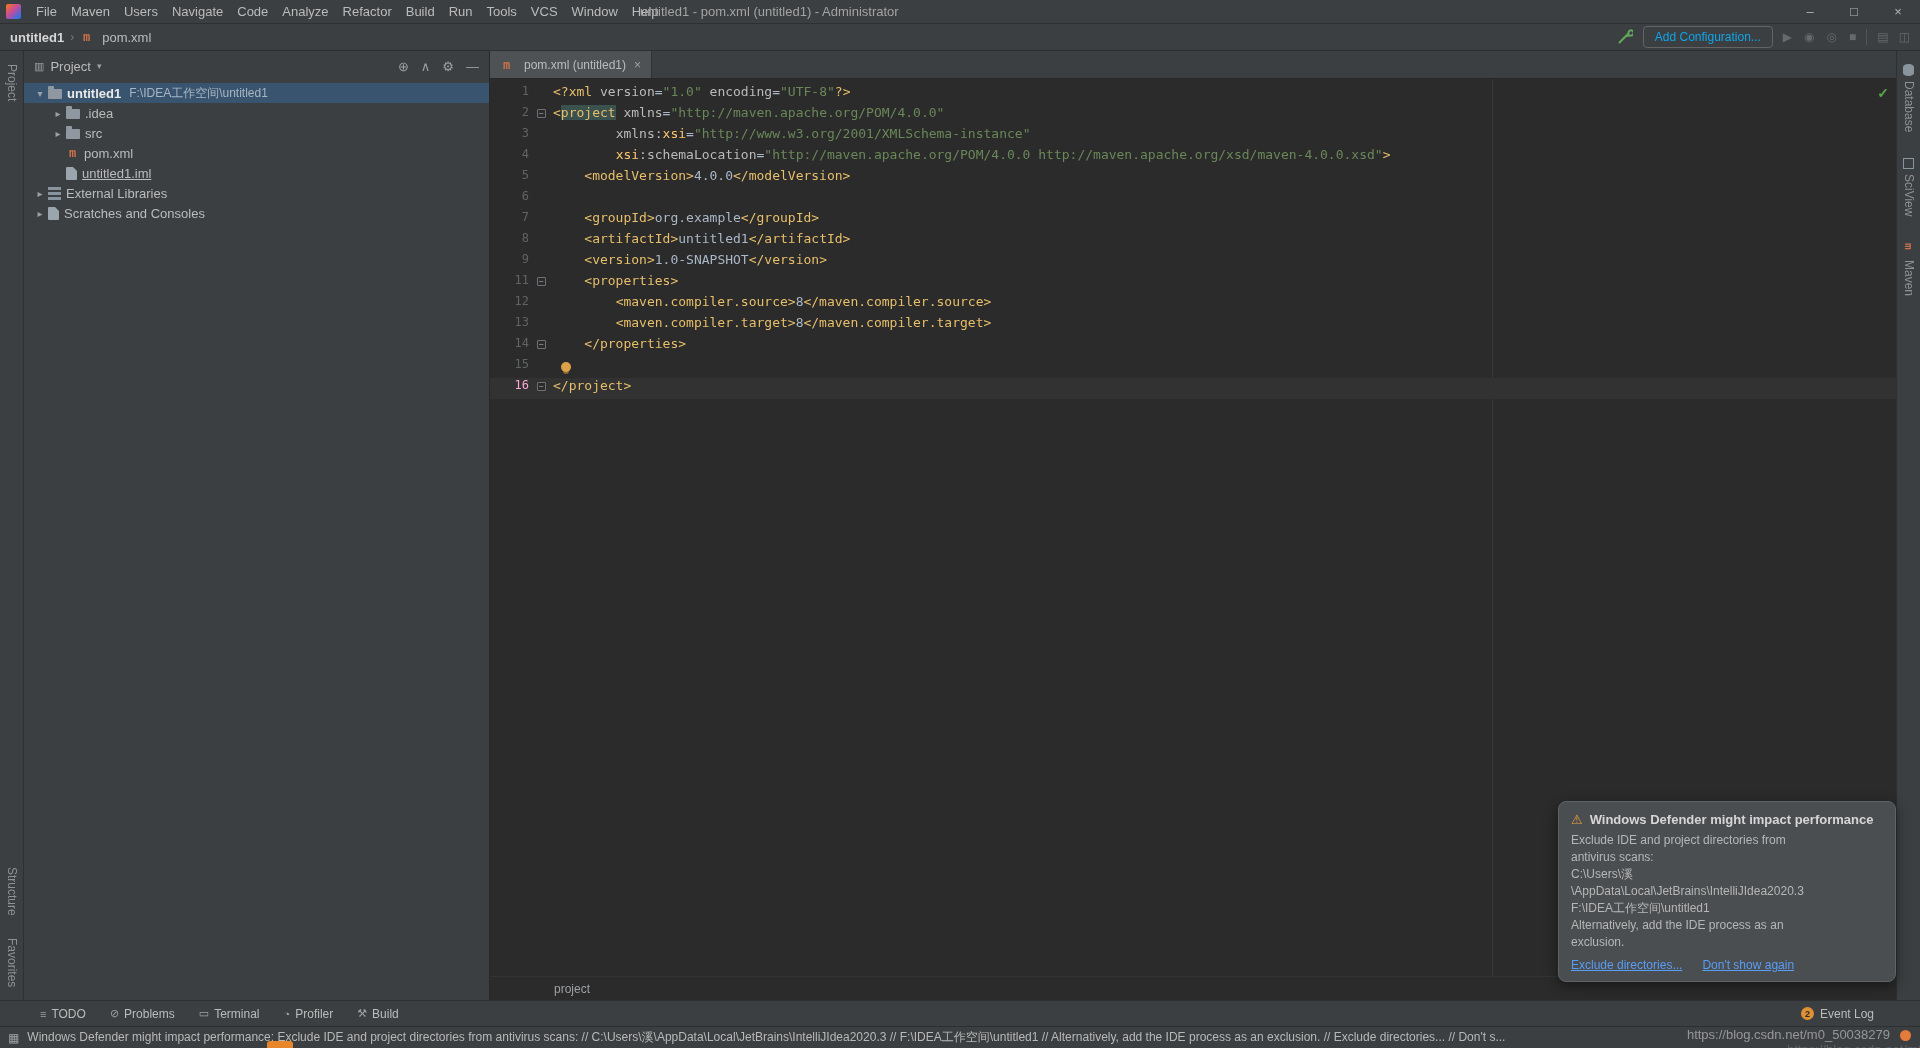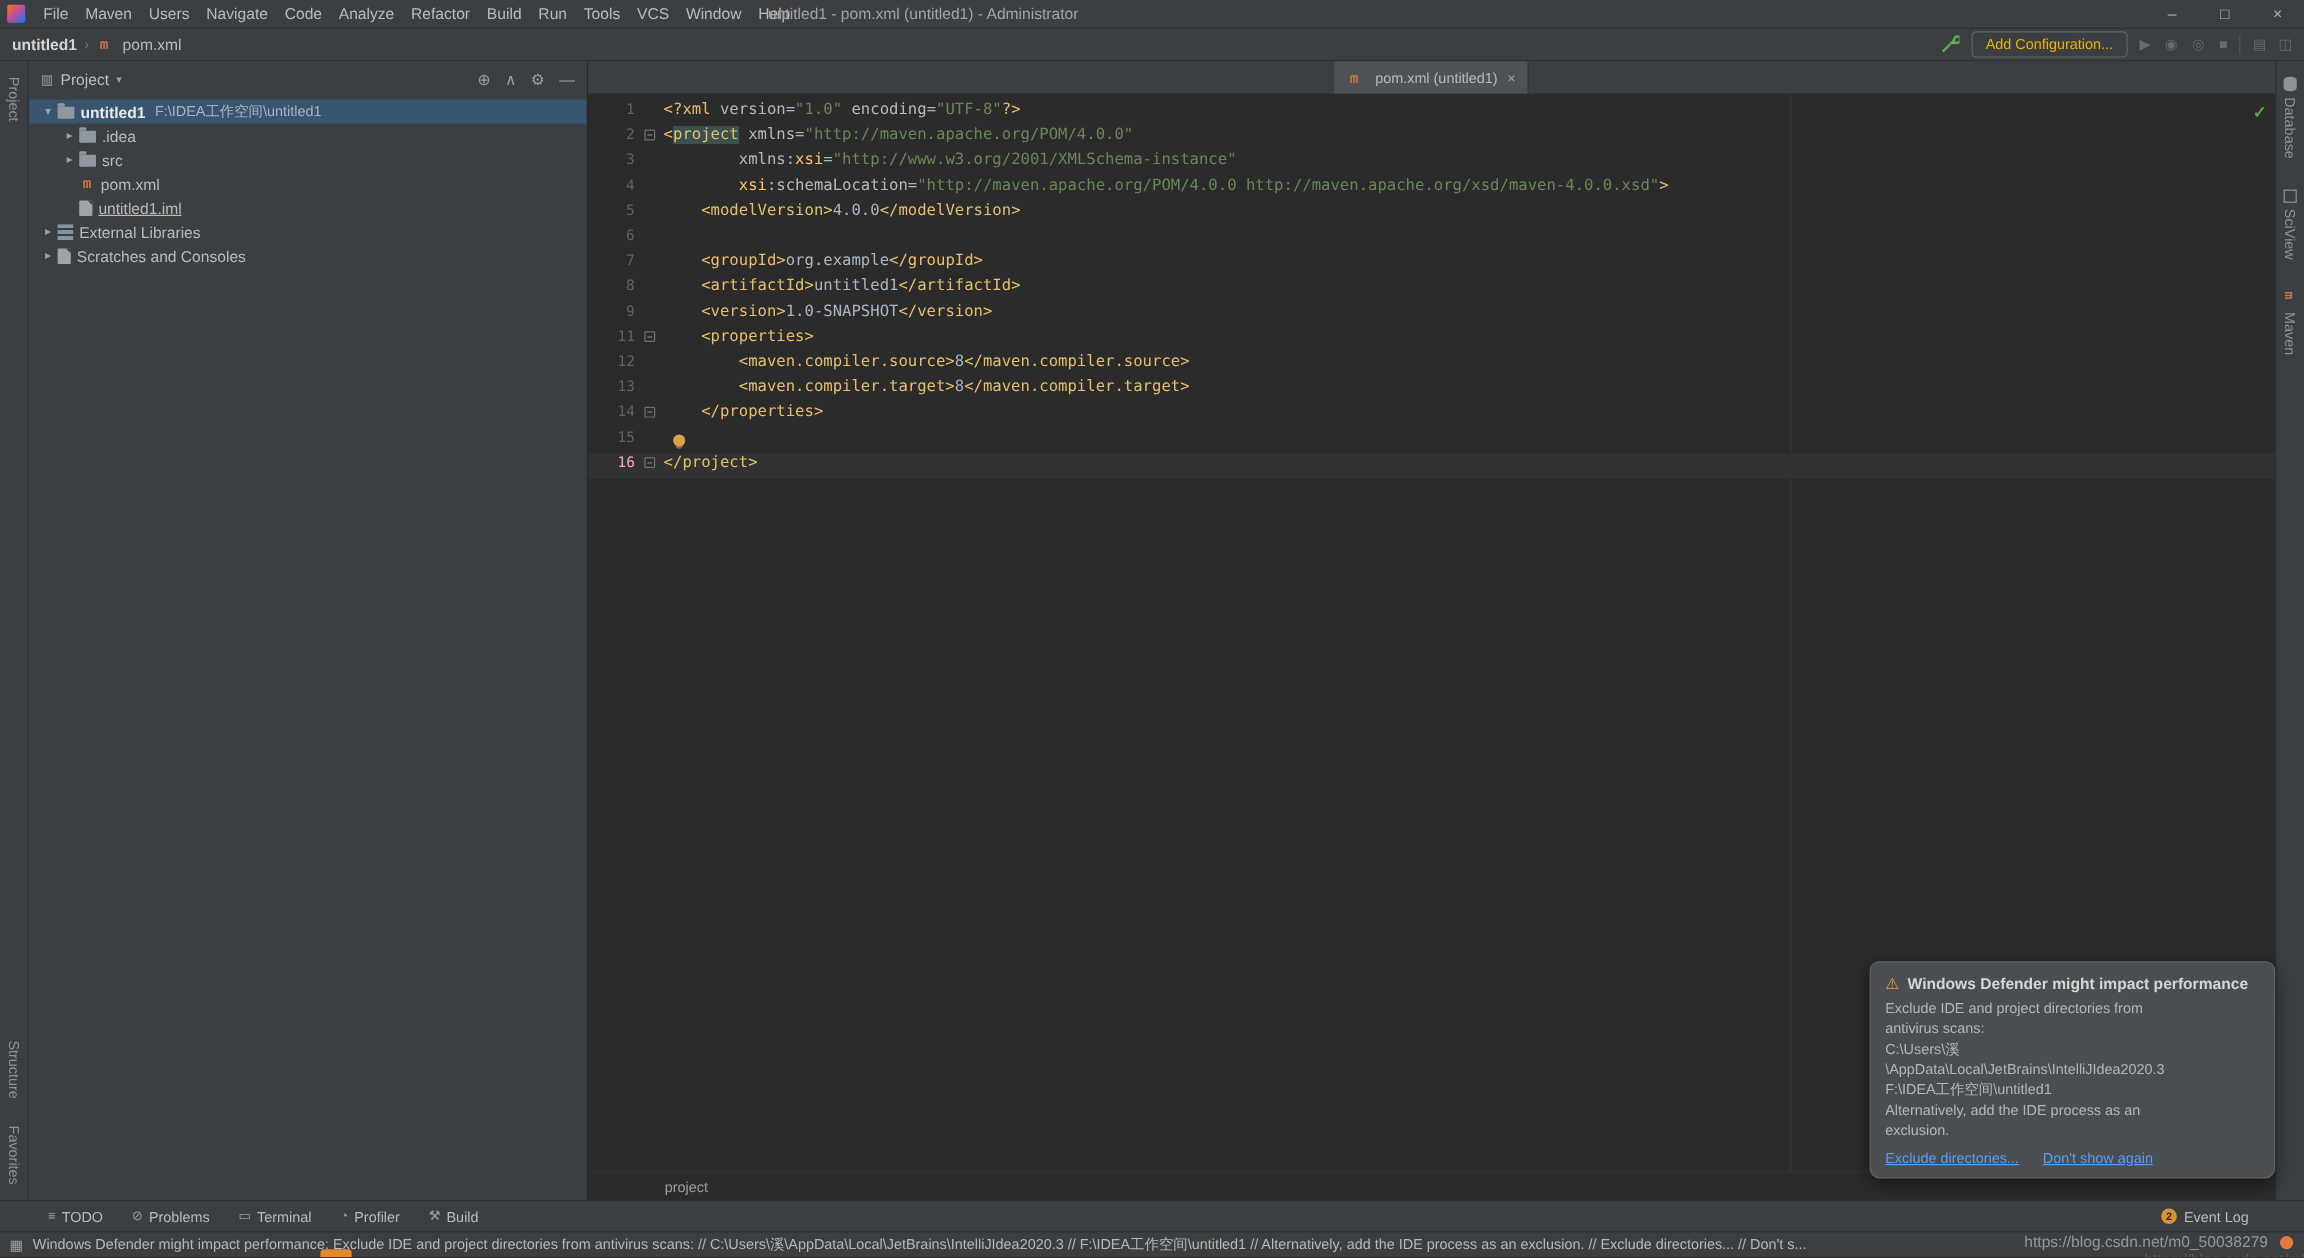--- a/index.html
+++ b/index.html
@@ -16,21 +16,21 @@
   .menu-item { padding:0 7px; font-size:13px; color:#bbbbbb; line-height:24px; cursor:default; }
   .window-title { position:absolute; left:640px; top:0; line-height:24px; font-size:13px; color:#a3a3a3; }
   .window-controls { margin-left:auto; display:flex; height:100%; }
   .win-btn { width:44px; text-align:center; line-height:24px; font-size:13px; color:#b5b5b5; }
   
   .navbar { height:27px; flex:none; display:flex; align-items:center; background:#3c3f41; border-bottom:1px solid #2d2f30; padding:0 10px; }
   .crumb-project { font-weight:bold; color:#d6d6d6; font-size:13px; }
   .crumb-sep { color:#787878; margin:0 6px; font-size:12px; }
   .crumb-file { color:#bbbbbb; font-size:13px; margin-left:4px; }
   .nav-right { margin-left:auto; display:flex; align-items:center; gap:10px; }
-  .add-config { height:22px; display:flex; align-items:center; padding:0 11px; border:1px solid #646464; border-radius:4px; font-size:12px; color:#eab308; background:transparent; }
+  .add-config { height:22px; display:flex; align-items:center; padding:0 11px; border:1px solid #646464; border-radius:4px; font-size:12px; color:#0ea5e9; background:transparent; }
   .gray-ic { color:#666a6c; font-size:12px; }
   .vsep { width:1px; height:16px; background:#515557; }
   
   .main { flex:1; display:flex; min-height:0; }
   .stripe { width:24px; flex:none; background:#3c3f41; display:flex; flex-direction:column; align-items:center; }
   .stripe-left { border-right:1px solid #2d2f30; justify-content:space-between; }
   .stripe-right { border-left:1px solid #2d2f30; }
   .stripe-btn { writing-mode:vertical-rl; display:flex; align-items:center; gap:5px; color:#8f9294; font-size:12px; padding:9px 0; cursor:default; }
   .stripe-top { margin-top:4px; display:flex; flex-direction:column; align-items:center; }
   .stripe-bottom { margin-bottom:4px; display:flex; flex-direction:column; align-items:center; gap:4px; }
@@ -57,21 +57,21 @@
   .selected .t-hint { color:#a8b6c4; }
   .icon-folder { position:relative; width:14px; height:10px; background:#8f98a0; border-radius:1px; margin-top:2px; }
   .icon-folder::before { content:""; position:absolute; top:-3px; left:0; width:6px; height:3px; background:#8f98a0; border-radius:1px 1px 0 0; }
   .icon-file, .icon-scratch { position:relative; width:11px; height:13px; background:#9aa5ad; border-radius:1px; }
   .icon-file::before, .icon-scratch::before { content:""; position:absolute; top:0; right:0; border-top:4px solid #3c3f41; border-left:4px solid transparent; }
   .icon-lib { width:13px; height:13px; background:linear-gradient(#87939e 0 3px,transparent 3px 5px,#87939e 5px 8px,transparent 8px 10px,#87939e 10px 13px); }
   .icon-maven { width:13px; height:13px; display:flex; align-items:center; justify-content:center; }
   .icon-maven::before { content:"m"; color:#c9724a; font:bold 12px "DejaVu Sans Mono",monospace; }
   
   .editor-area { flex:1; min-width:0; display:flex; flex-direction:column; background:#2b2b2b; }
-  .tabbar { height:28px; flex:none; background:#3c3f41; border-bottom:1px solid #282828; display:flex; align-items:flex-end;justify-content:center; }
+  .tabbar { height:28px; flex:none; background:#3c3f41; border-bottom:1px solid #282828; display:flex; align-items:flex-end; }
   .tab { height:27px; display:flex; align-items:center; gap:6px; padding:0 10px; background:#4e5254; color:#bbbbbb; font-size:12px; border-right:1px solid #323232; }
   .tab-close { color:#9da0a3; font-size:12px; margin-left:2px; }
   .editor { flex:1; position:relative; overflow:hidden; padding-top:5px; }
   .margin-guide { position:absolute; top:0; bottom:0; left:1002px; width:1px; background:#35383a; }
   .inspect-ok { position:absolute; top:6px; right:7px; color:#57a64a; font-size:14px; font-weight:bold; }
   .code-line { display:flex; height:21px; line-height:21px; font:13px "DejaVu Sans Mono",monospace; white-space:pre; position:relative; }
   .code-line.current { background:#323232; }
   .gutter { width:44px; flex:none; text-align:right; padding-right:5px; color:#606366; font-size:12px; }
   .current .gutter { color:#f9a8d4; }
   .fold { width:15px; flex:none; text-align:center; }

